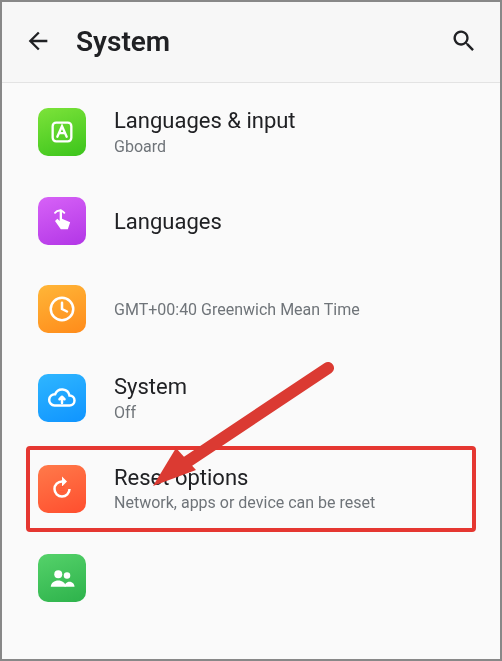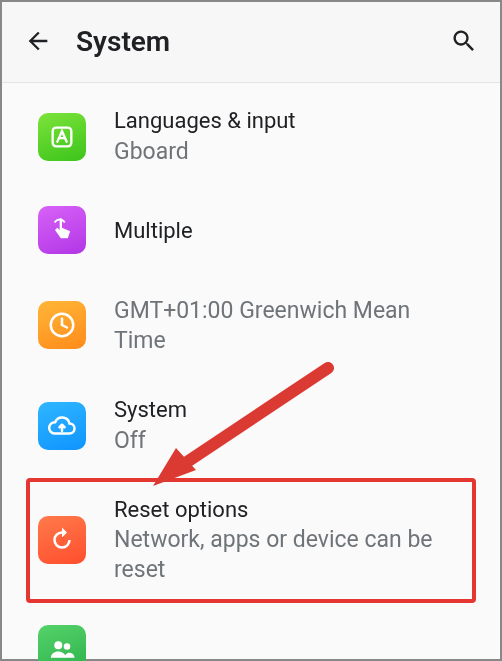--- a/index.html
+++ b/index.html
@@ -61,21 +61,21 @@
     display: flex; flex-direction: column;
     justify-content: center;
   }
   .item-title {
     font-size: 22px;
     font-weight: 400;
     color: #202124;
     line-height: 1.25;
   }
   .item-sub {
-    font-size: 23px;
+    font-size: 16px;
     color: #6f7479;
     margin-top: 2px;
     line-height: 1.3;
   }
   .highlight-box {
     position: absolute;
     left: 10px;
     right: 10px;
     top: 2px;
     bottom: 2px;
@@ -134,33 +134,33 @@
   </div>
 
   <div class="item">
     <div class="icon-box bg-purple">
       <svg width="28" height="28" viewBox="0 0 24 24">
           <path d="M10 3v9l-2-2-2 2 5 7h6l2-6-7-3V3a1 1 0 10-2 0z" fill="#fff"></path>
           <path d="M6 5a5 5 0 018 0" stroke="#fff" stroke-width="1.6" fill="none" stroke-linecap="round"></path>
         </svg>
     </div>
     <div class="text-col">
-      <div class="item-title">Multiple</div>
+      <div class="item-title">Languages</div>
     </div>
   </div>
 
   <div class="item">
     <div class="icon-box bg-orange">
       <svg width="30" height="30" viewBox="0 0 24 24">
           <circle cx="12" cy="12" r="9" fill="none" stroke="#fff" stroke-width="2"></circle>
           <path d="M12 7v5l4 2" stroke="#fff" stroke-width="2" fill="none" stroke-linecap="round"></path>
         </svg>
     </div>
     <div class="text-col">
-      <div class="item-sub">GMT+01:00 Greenwich Mean Time</div>
+      <div class="item-sub">GMT+00:40 Greenwich Mean Time</div>
     </div>
   </div>
 
   <div class="item">
     <div class="icon-box bg-blue">
       <svg width="30" height="30" viewBox="0 0 24 24">
           <path d="M6 18h12a4 4 0 000-8 6 6 0 00-11.5-1A4.5 4.5 0 006 18z" fill="none" stroke="#fff" stroke-width="2"></path>
           <path d="M12 16v-5m0 0l-2 2m2-2l2 2" stroke="#fff" stroke-width="2" fill="none" stroke-linecap="round"></path>
         </svg>
     </div>

